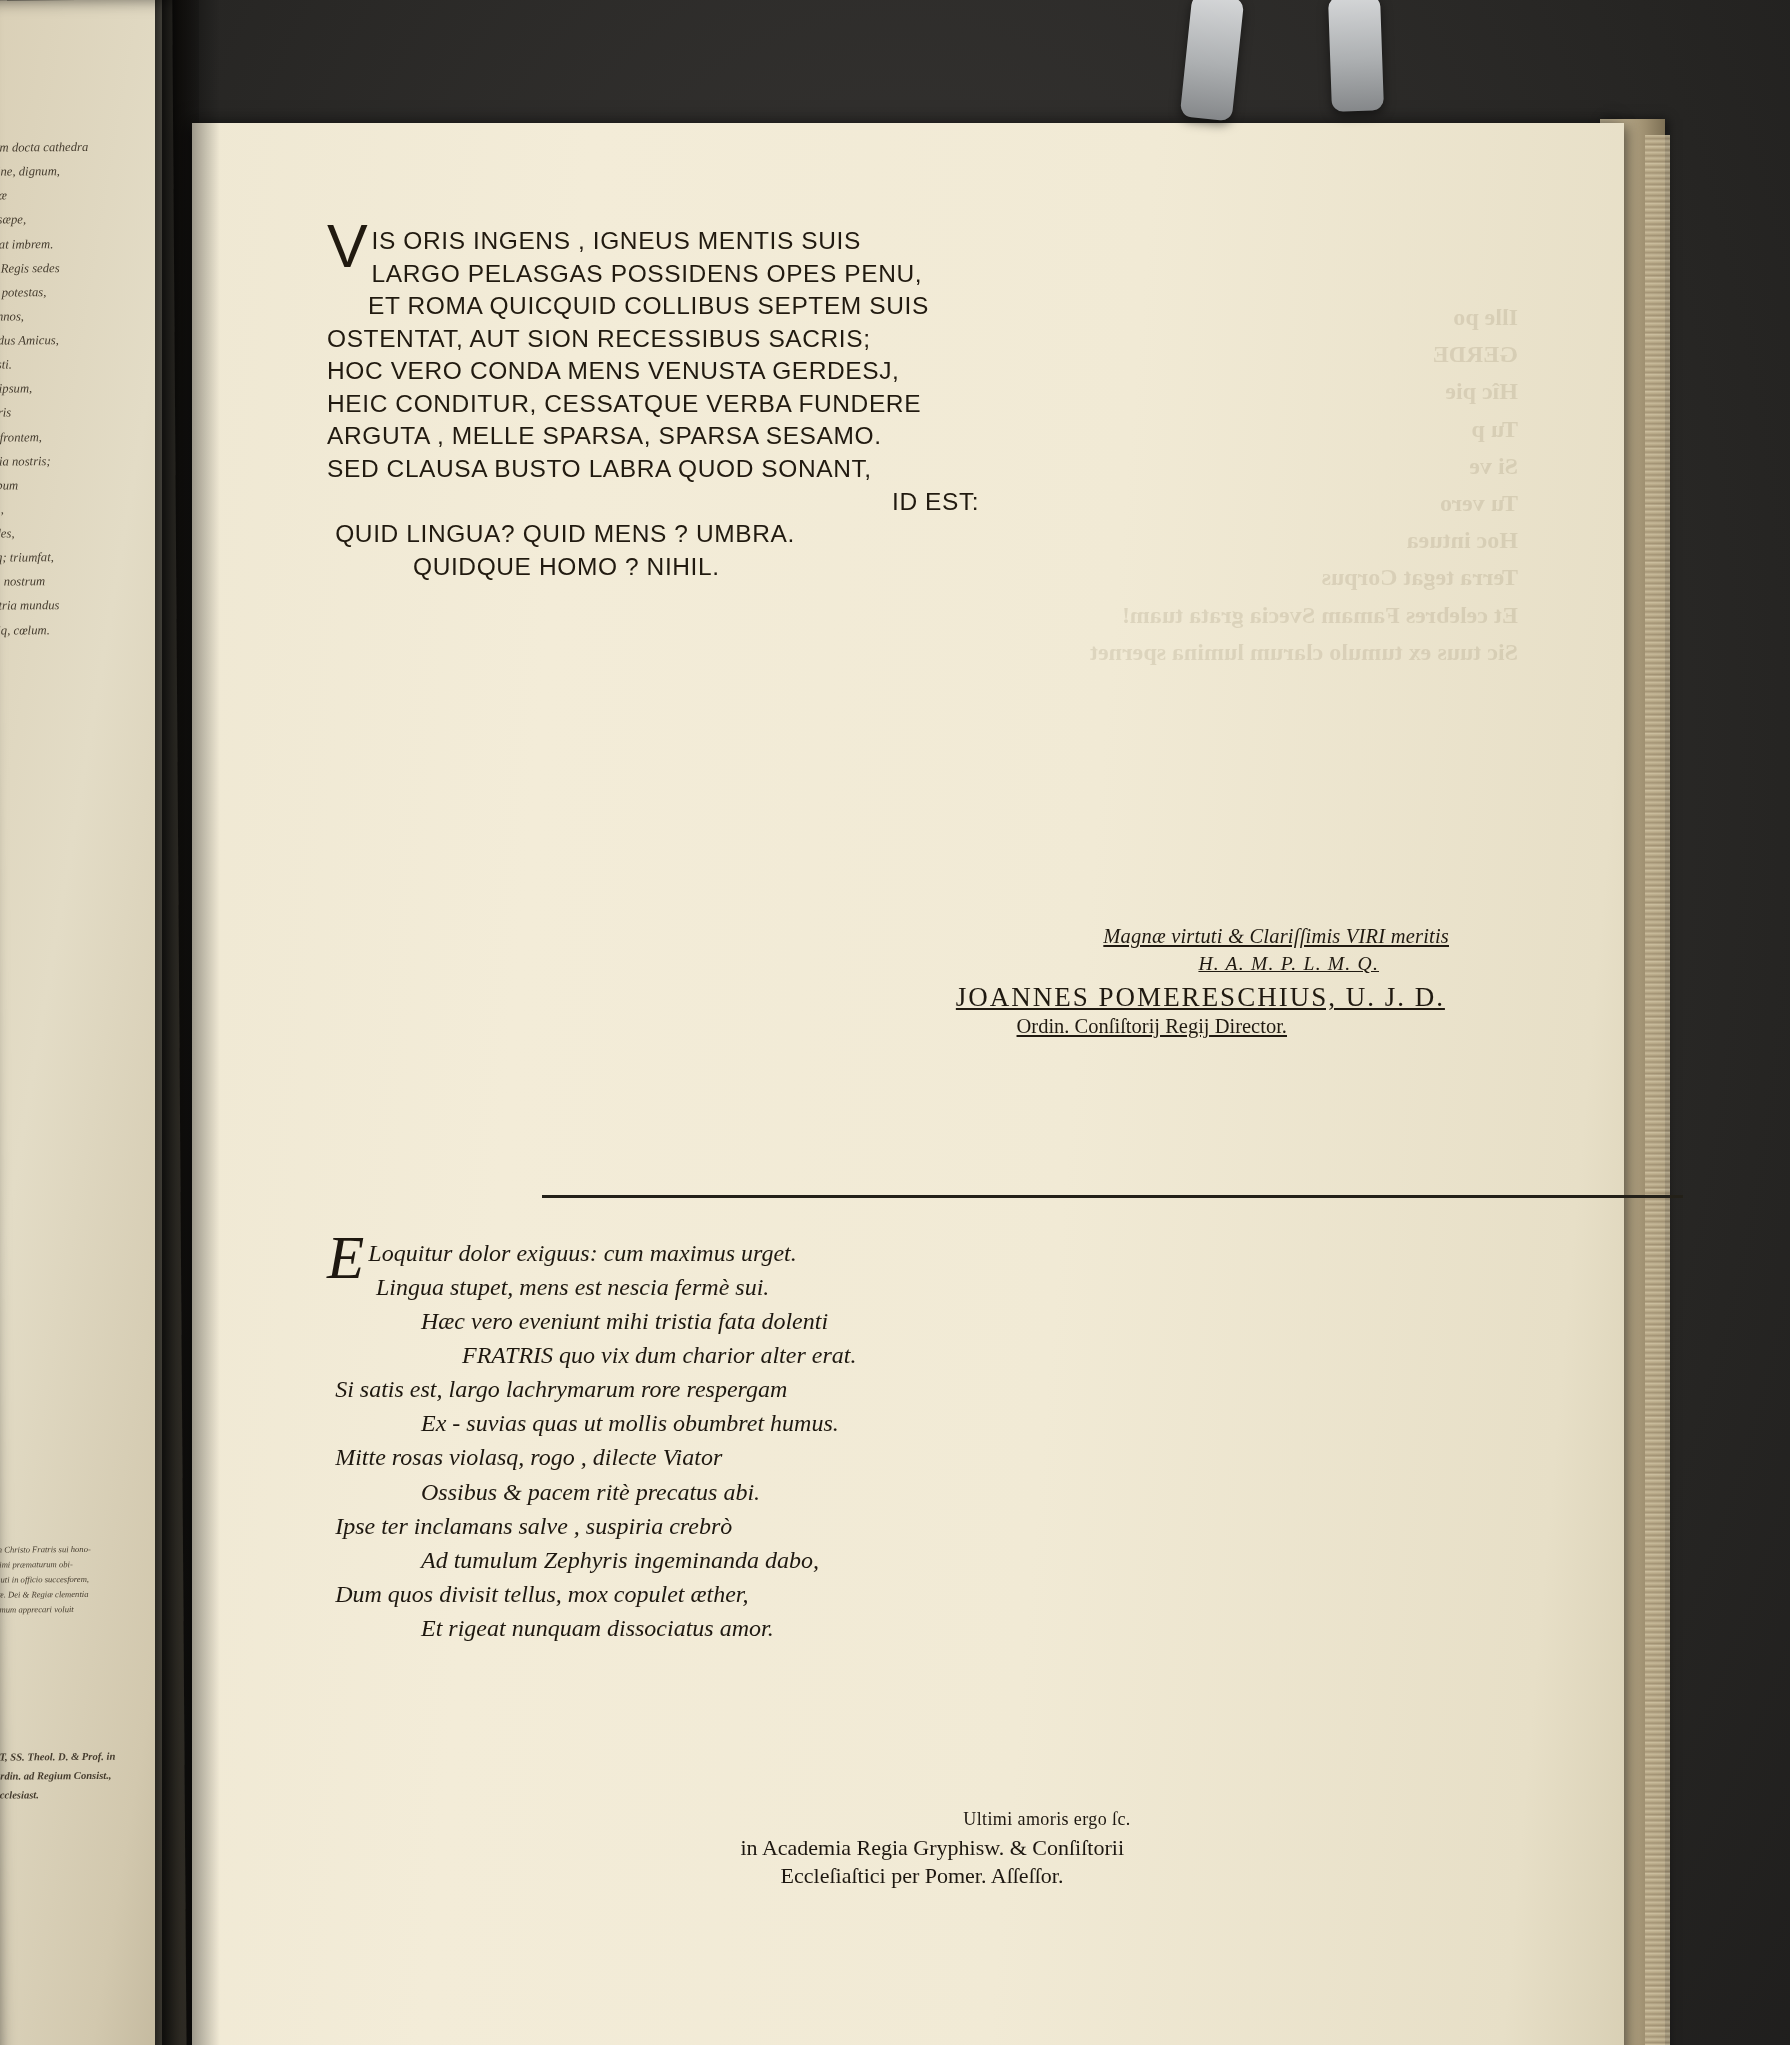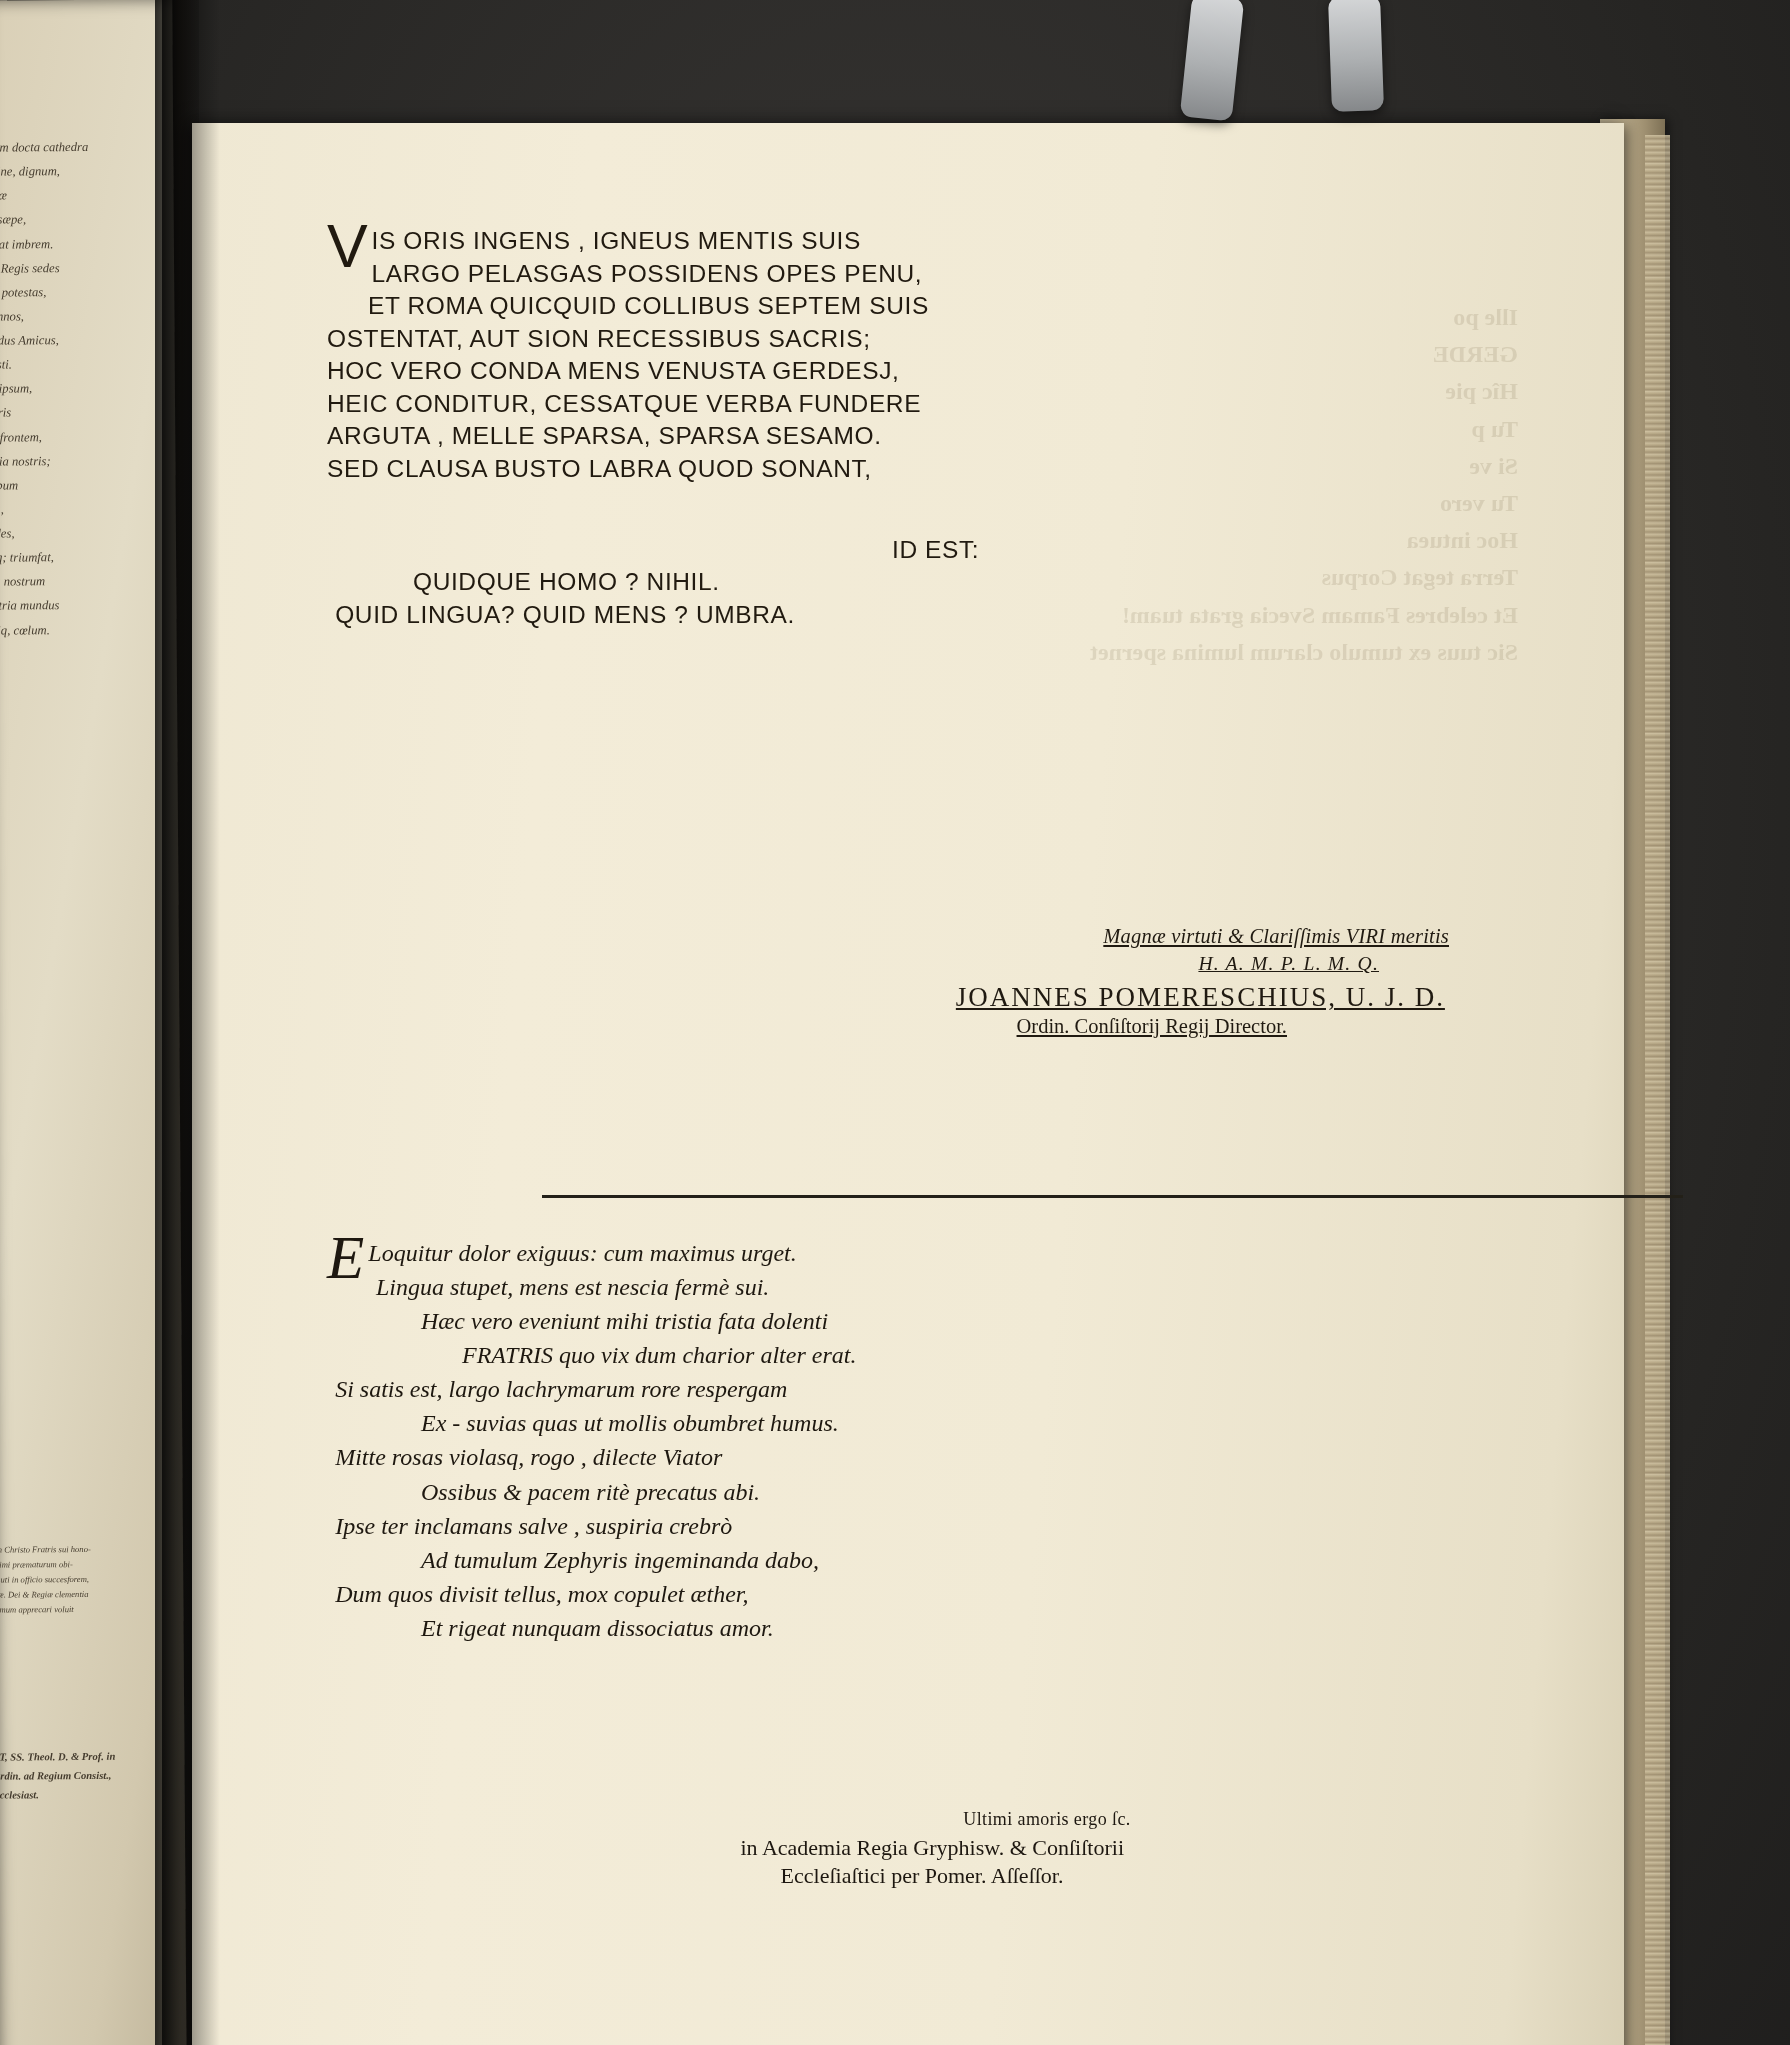--- a/index.html
+++ b/index.html
@@ -143,21 +143,21 @@
     top: 102px;
     width: 1170px;
     font-family: "Liberation Sans", sans-serif;
     font-size: 24.5px;
     letter-spacing: 0.6px;
     line-height: 1.33;
     color: #211a10;
   }
   .epitaph .l { display: block; white-space: nowrap; }
   .epitaph .indent2 { padding-left: 41px; }
-  .epitaph .indentIdEst { padding-left: 565px; margin-top: 48px; }
+  .epitaph .indentIdEst { padding-left: 565px; }
   .epitaph .indentQ1 { padding-left: 8.2px; }
   .epitaph .indentQ2 { padding-left: 86px; }
 
   .dropcap-v {
     float: left;
     font-family: "Liberation Sans", sans-serif;
     font-size: 61px;
     line-height: 0.78;
     margin: -2.5px 3.3px 0 0;
     color: #211a10;
@@ -361,22 +361,22 @@
         <span class="dropcap-v">V</span>
         <span class="l">IS ORIS INGENS , IGNEUS MENTIS SUIS</span>
         <span class="l">LARGO PELASGAS POSSIDENS OPES PENU,</span>
         <span class="l indent2">ET ROMA QUICQUID COLLIBUS SEPTEM SUIS</span>
         <span class="l">OSTENTAT, AUT SION RECESSIBUS SACRIS;</span>
         <span class="l">HOC VERO CONDA MENS VENUSTA GERDESJ,</span>
         <span class="l">HEIC CONDITUR, CESSATQUE VERBA FUNDERE</span>
         <span class="l">ARGUTA , MELLE SPARSA, SPARSA SESAMO.</span>
         <span class="l">SED CLAUSA BUSTO LABRA QUOD SONANT,</span>
         <span class="l indentIdEst">ID EST:</span>
+        <span class="l indentQ1">QUID LINGUA? QUID MENS ? UMBRA.</span>
         <span class="l indentQ2">QUIDQUE HOMO ? NIHIL.</span>
-        <span class="l indentQ1">QUID LINGUA? QUID MENS ? UMBRA.</span>
       </div>
 
       <div class="attrib">
         <div class="line-ital">Magnæ virtuti &amp; Clariſſimis VIRI meritis</div>
         <div class="line-init">H. A. M. P. L. M. Q.</div>
         <div class="line-name">JOANNES POMERESCHIUS, U. J. D.</div>
         <div class="line-sub2">Ordin. Conſiſtorij Regij Director.</div>
       </div>
 
       <div class="rule"></div>

